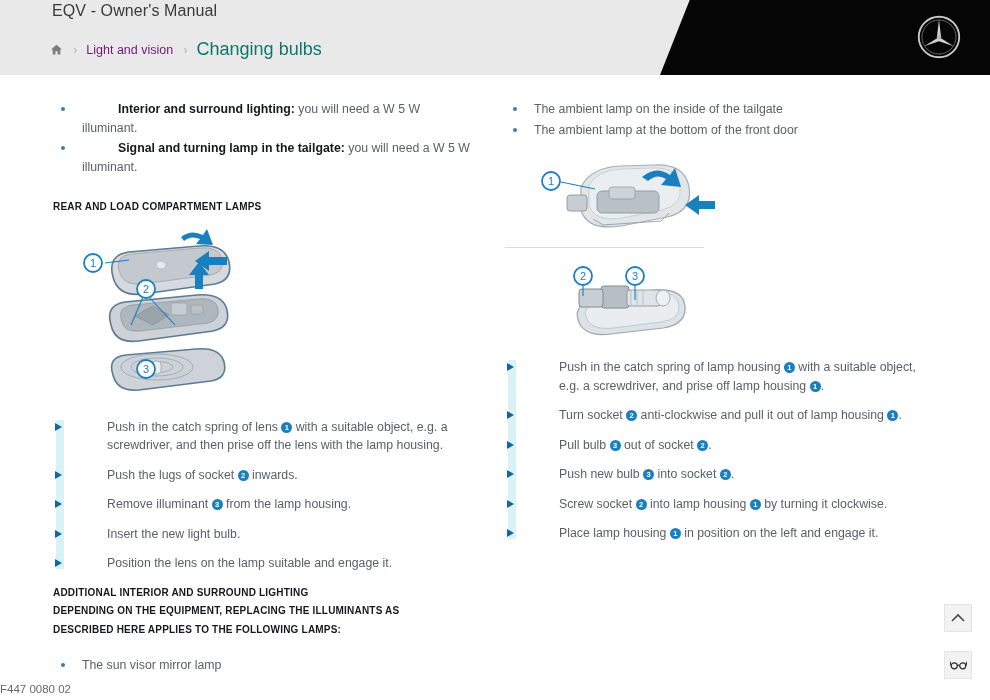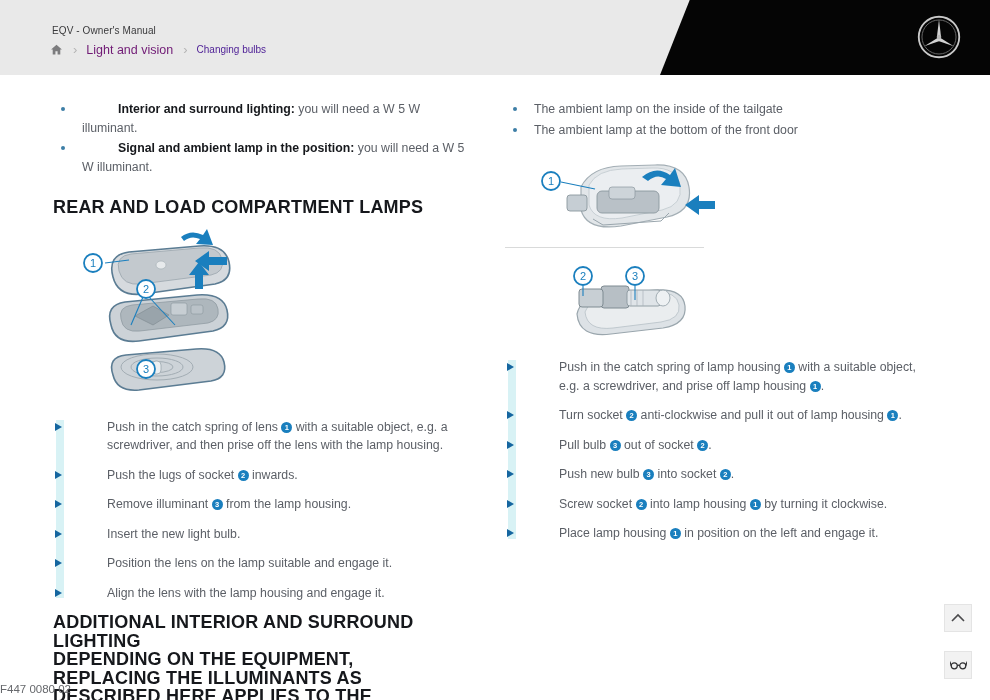--- a/index.html
+++ b/index.html
@@ -17,54 +17,54 @@
     background: #e9e9e9; overflow: hidden;
   }
   #header-black {
     position: absolute; right: 0; top: 0; width: 330px; height: 75px;
     background: #050505;
     clip-path: polygon(9% 0, 100% 0, 100% 100%, 0 100%);
   }
   #mb-logo { position: absolute; right: 28px; top: 14px; width: 46px; height: 46px; }
 
   #manual-title {
-    position: absolute; left: 52px; top: 25px;
-    font-size: 10px; color: #3a3a3c; letter-spacing: .1px;
+    position: absolute; left: 52px; top: 2px;
+    font-size: 16px; color: #3a3a3c; letter-spacing: .1px;
   }
   #breadcrumb {
     position: absolute; left: 50px; top: 41px;
     display: flex; align-items: center; gap: 0px; height: 17px;
   }
   .crumb-sep {
     color: #b4b4b4; font-size: 13px; padding: 0 9px 0 10px;
     font-family: "Liberation Sans", sans-serif;
   }
   .crumb-muted { color: #701a75; font-size: 12.5px; }
-  .crumb-active { color: #4c1d95; font-size: 10px; }
+  .crumb-active { color: #0f766e; font-size: 18px; }
   #home-icon { display: block; width: 13px; height: 13px; }
 
   
   .col { position: absolute; top: 100px; }
   #col-left  { left: 53px;  width: 420px; }
   #col-right { left: 505px; width: 425px; }
 
   
   ul.bul { list-style: none; }
   ul.bul li {
     position: relative; padding-left: 29px; margin-bottom: 2px;
     font-size: 12.3px; line-height: 18.5px; color: #5b5f66;
   }
   ul.bul li::before {
     content: ""; position: absolute; left: 8px; top: 7px;
     width: 4px; height: 4px; border-radius: 50%; background: #3d7ea6;
   }
   ul.bul li b { color: #16181c; font-weight: bold; padding-left: 36px; }
 
   h3.sec {
-    font-size: 18px; font-weight: bold; color: #16181c;
+    font-size: 10px; font-weight: bold; color: #16181c;
     letter-spacing: .2px; line-height: 18.5px;
   }
 
   
   .steps { position: relative; padding-left: 0; list-style: none; }
   .steps::before {
     content: ""; position: absolute; left: 3px; top: 2px; bottom: 4px;
     width: 8px; background: #d8f2f5;
   }
   .steps li {
@@ -141,21 +141,21 @@
     </div>
   </div>
 
   <div class="col" id="col-left">
 
     <ul class="bul">
       <li>
         <b>Interior and surround lighting:</b><span> you will need a W 5 W illuminant.</span>
       </li>
       <li>
-        <b>Signal and ambient lamp in the position:</b><span> you will need a W 5 W illuminant.</span>
+        <b>Signal and turning lamp in the tailgate:</b><span> you will need a W 5 W illuminant.</span>
       </li>
     </ul>
 
     <h3 class="sec" style="margin-top:22px;">REAR AND LOAD COMPARTMENT LAMPS</h3>
 
     <div class="fig" style="margin-top:12px;height:165px;">
       <svg viewBox="0 0 200 170" width="200" height="170" style="position:absolute;left:22px;top:0;">
 
         <g>
           <path d="M38 48 q-6 -22 16 -25 l70 -6 q26 -2 30 16 q4 18 -14 22 l-72 10 q-25 3 -30 -17 Z" fill="#d6dade" stroke="#5b7c93" stroke-width="1.6"></path>
@@ -202,21 +202,20 @@
         </g>
       </svg>
     </div>
 
     <ul class="steps" style="margin-top:24px;">
       <li>Push in the catch spring of lens <span class="bdg">1</span> with a suitable object, e.g. a screwdriver, and then prise off the lens with the lamp housing.</li>
       <li>Push the lugs of socket <span class="bdg">2</span> inwards.</li>
       <li>Remove illuminant <span class="bdg">3</span> from the lamp housing.</li>
       <li>Insert the new light bulb.</li>
       <li>Position the lens on the lamp suitable and engage it.</li>
-      <li>Align the lens with the lamp housing and engage it.</li>
     </ul>
 
     <h3 class="sec" style="margin-top:11px;">ADDITIONAL INTERIOR AND SURROUND LIGHTING</h3>
     <h3 class="sec" style="width:392px;">DEPENDING ON THE EQUIPMENT, REPLACING THE ILLUMINANTS AS DESCRIBED HERE APPLIES TO THE FOLLOWING LAMPS:</h3>
 
     <ul class="bul" style="margin-top:17px;">
       <li>The sun visor mirror lamp</li>
     </ul>
   </div>
 

